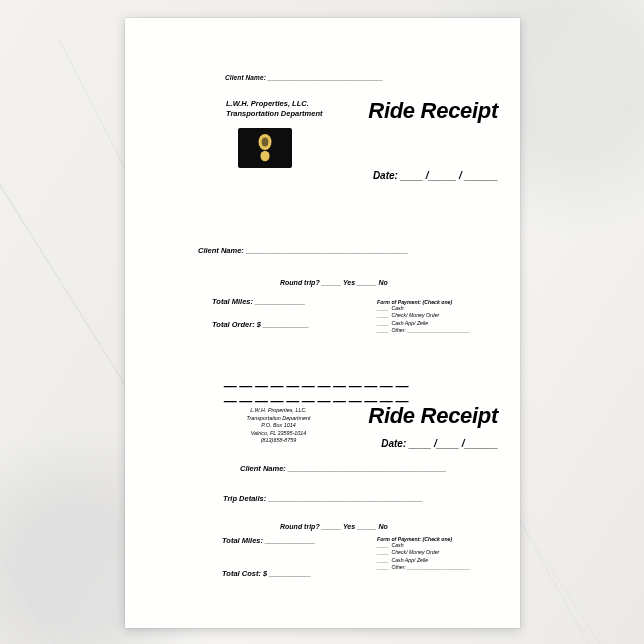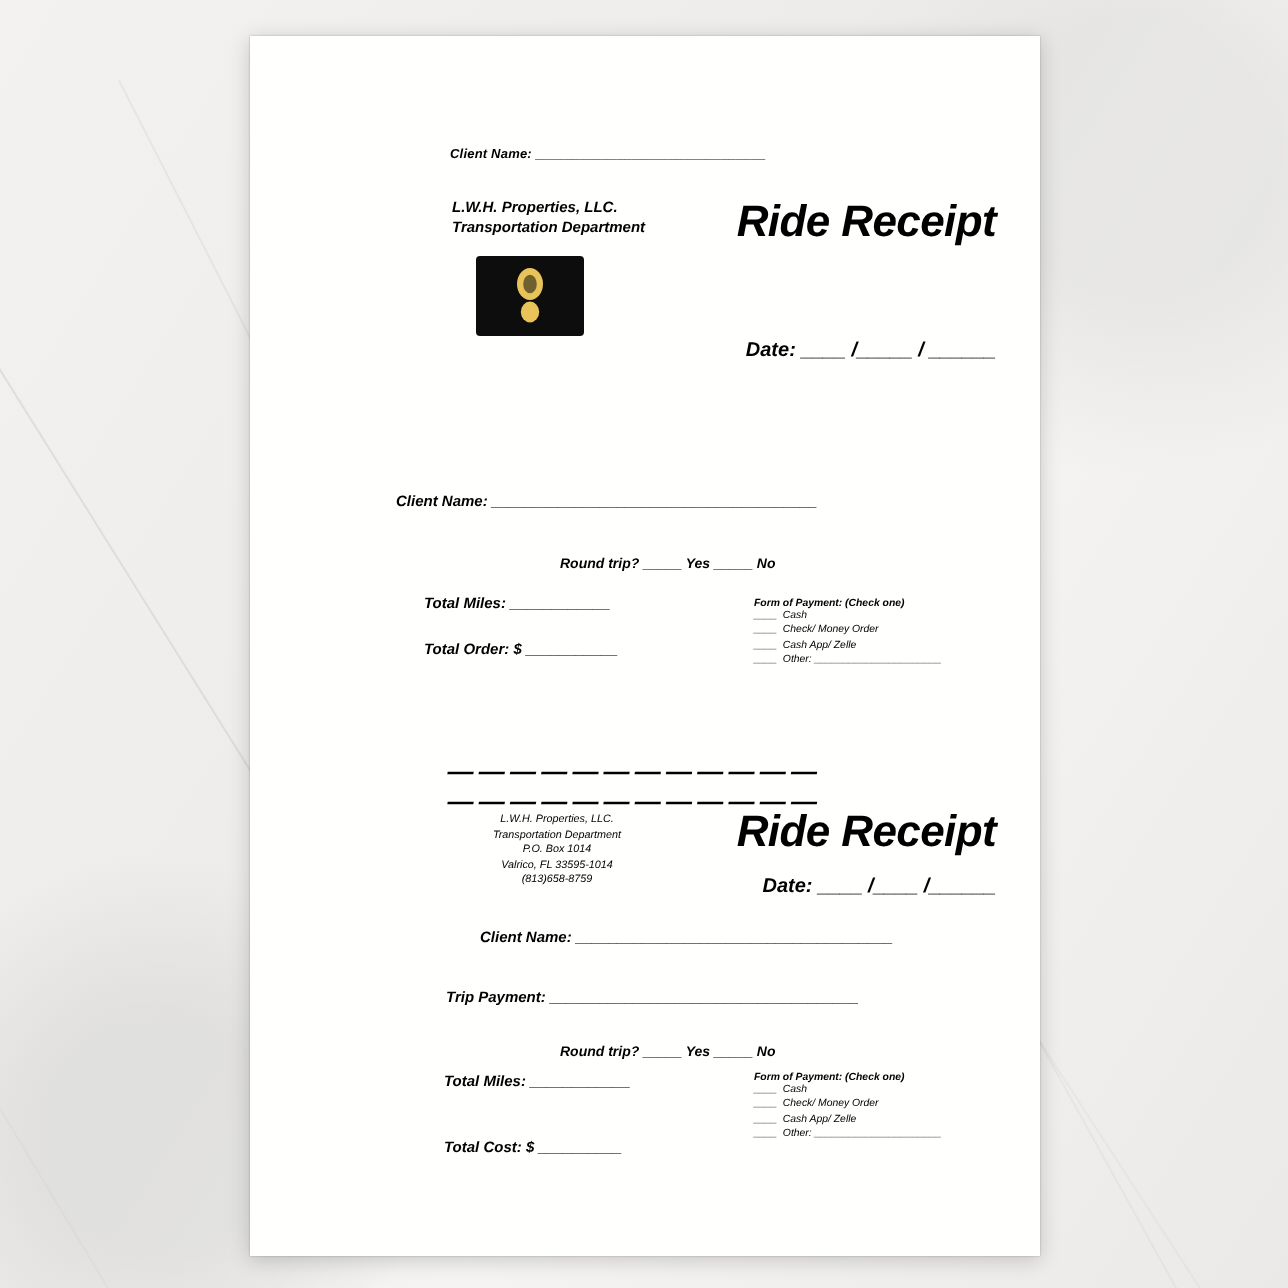--- a/index.html
+++ b/index.html
@@ -116,21 +116,21 @@
       <div>Transportation Department</div>
       <div>P.O. Box 1014</div>
       <div>Valrico, FL 33595-1014</div>
       <div>(813)658-8759</div>
     </div>
 
     <div class="abs title2">Ride Receipt</div>
     <div class="abs date2">Date: ____ /____ /______</div>
 
     <div class="abs f-label r2-client">Client Name: ______________________________________</div>
-    <div class="abs f-label r2-trip">Trip Payment: _____________________________________</div>
+    <div class="abs f-label r2-trip">Trip Details: _____________________________________</div>
     <div class="abs r2-round">Round trip? _____ Yes _____ No</div>
     <div class="abs f-label r2-miles">Total Miles: ____________</div>
     <div class="abs f-label r2-cost">Total Cost: $ __________</div>
 
     <div class="abs r2-pay">
       <div class="pay-title">Form of Payment: (Check one)</div>
       <div class="pay">
         <div class="pay-row">____  Cash</div>
         <div class="pay-row">____  Check/ Money Order</div>
         <div class="pay-row">____  Cash App/ Zelle</div>

